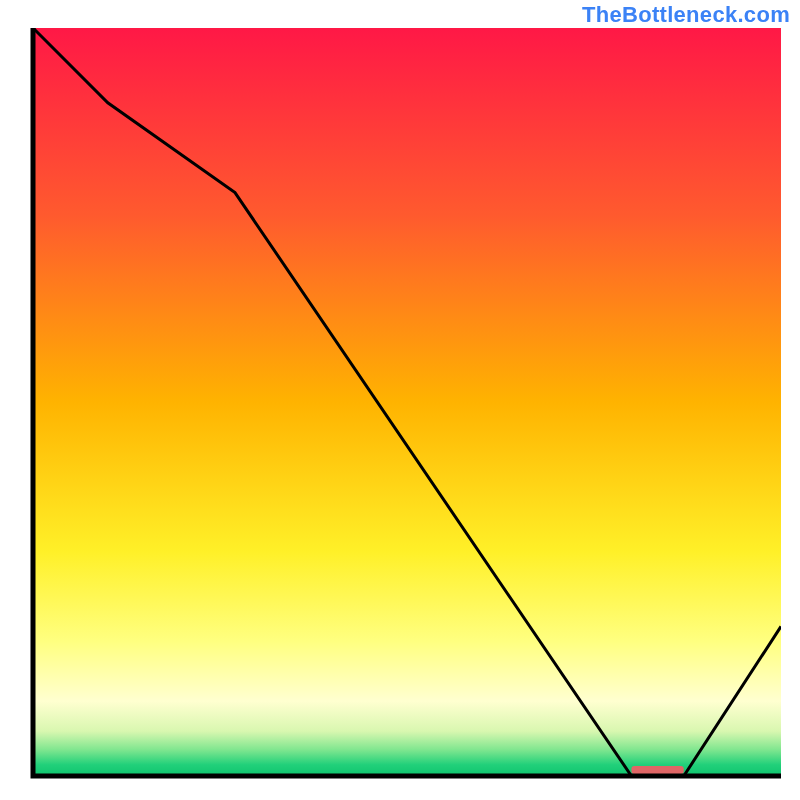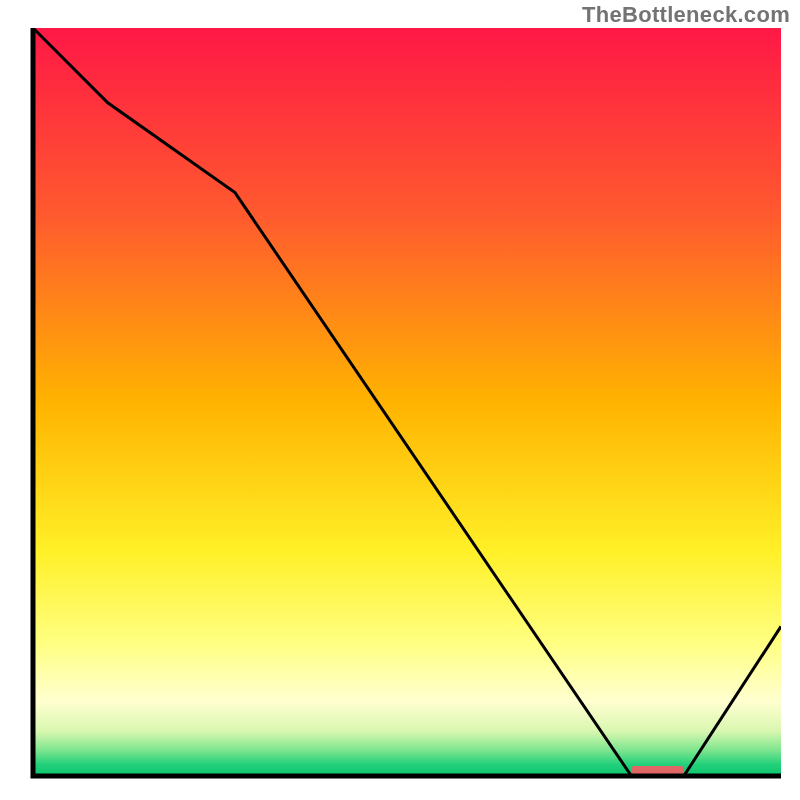--- a/index.html
+++ b/index.html
@@ -15,21 +15,21 @@
     position: relative;
     width: 800px;
     height: 800px;
   }
   .attribution {
     position: absolute;
     top: 2px;
     right: 10px;
     font-size: 22px;
     font-weight: 600;
-    color: #737373;
+    color: #3b82f6;
     letter-spacing: 0.3px;
   }
   svg.chart {
     position: absolute;
     left: 0;
     top: 0;
   }
 </style>
 </head>
 <body>

